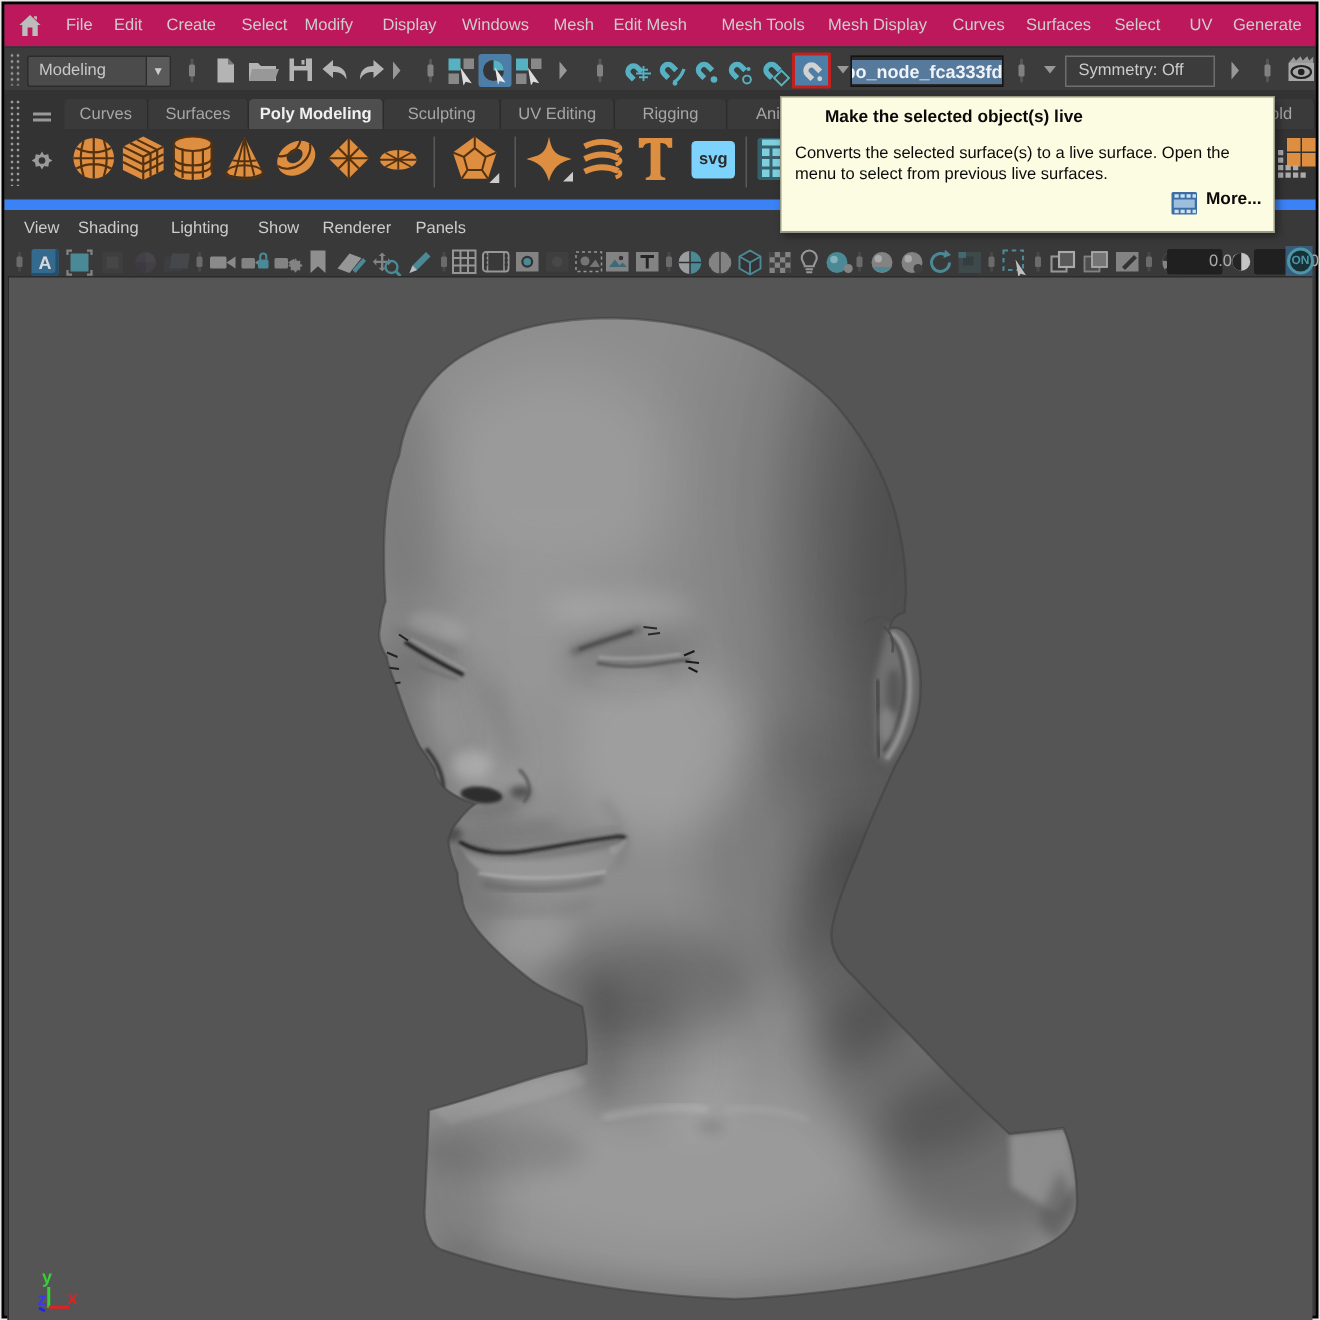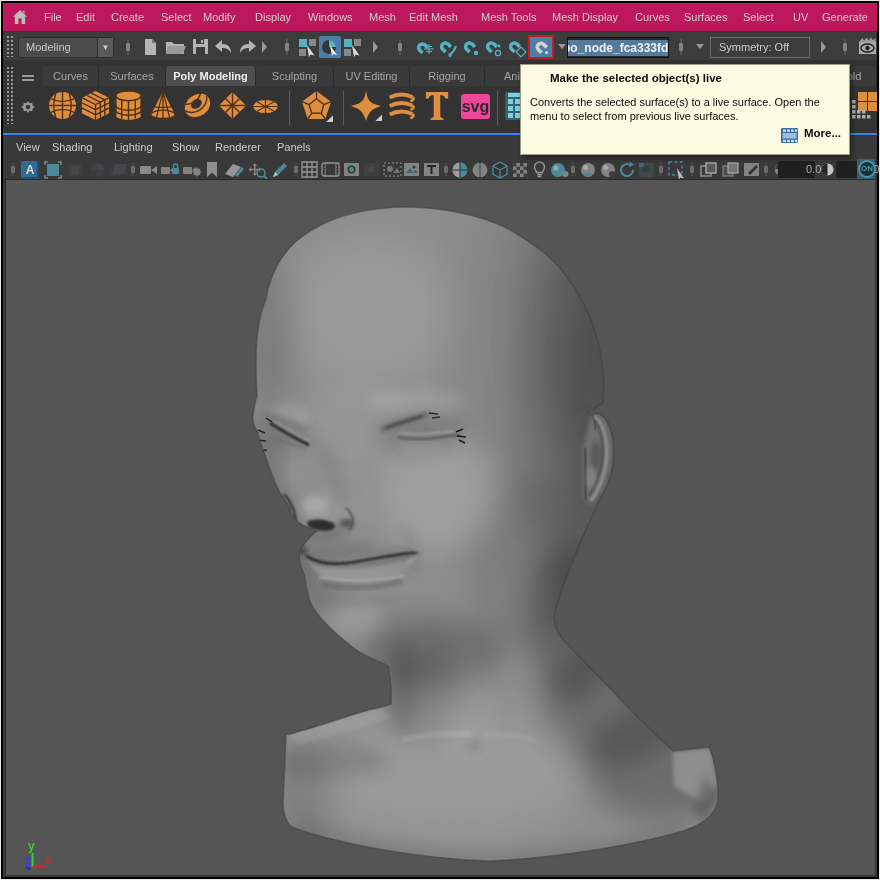--- a/index.html
+++ b/index.html
@@ -21,21 +21,21 @@
 #namefield { position:absolute; left:564px; top:5px; width:102px; height:21px; background:#2a2a2a; border:1px solid #141414; overflow:hidden; }
 #namefield .sel { position:absolute; left:1px; top:2px; height:16px; background:#56799c; color:#eef3f8; font-size:12px; font-weight:bold; line-height:16px; padding:0 2px; white-space:nowrap; }
 #symfield { position:absolute; left:707px; top:5px; width:100px; height:21px; background:#3c3c3c; border:1px solid #6e6e6e; color:#ccc; font-size:11px; line-height:19px; padding-left:8px; }
 #shelf { position:absolute; left:0; top:57px; width:874px; height:73px; background:#333333; }
 #tabs { position:absolute; left:0; top:6px; width:874px; height:20px; }
 .tab { position:absolute; top:0; height:20px; font-size:11px; color:#a6a6a6; line-height:20px; text-align:center; background:#3a3a3a; border-right:1px solid #2b2b2b; border-radius:3px 3px 0 0; }
 .tab.active { background:#4e4e4e; color:#f0f0f0; font-weight:bold; }
 #shelficons { position:absolute; left:0px; top:28px; width:874px; height:45px; }
 .shicon { position:absolute; top:2px; }
 .ssep { position:absolute; top:3px; width:1px; height:34px; background:#5a5a5a; }
-#panel { position:absolute; left:0; top:130px; width:874px; height:744px; background:#393939; border-top:2px solid #3b82f6; }
+#panel { position:absolute; left:0; top:130px; width:874px; height:744px; background:#393939; border-top:7px solid #3b82f6; }
 #panelmenu { position:absolute; left:0px; top:1px; height:20px; width:874px; }
 #panelmenu span { position:absolute; top:5px; font-size:11px; color:#cccccc; white-space:nowrap; }
 #paneltools { position:absolute; left:2px; top:22px; width:870px; height:24px; filter:brightness(.85) saturate(.8); }
 #viewport { position:absolute; left:2px; top:44px; width:870px; height:696px; background:#555555; border-left:1px solid #2b2b2b; border-top:1px solid #2b2b2b; }
 #pill { position:absolute; left:547px; top:8px; width:229px; height:34px; background:#5e5e5e; border-radius:10px; text-align:center; line-height:34px; font-size:14.5px; font-weight:bold; color:#c5c5c5; }
 #pill b { color:#f6f600; }
 #tooltip { position:absolute; left:517px; top:61px; width:330px; height:91px; background:#fcfce2; border:1px solid #9b9b85; box-shadow:2px 3px 5px rgba(0,0,0,.4); color:#0a0a0a; }
 #tooltip .tt { position:absolute; left:9px; top:7px; font-size:11.5px; font-weight:bold;padding-left:20px; }
 #tooltip .tb { position:absolute; left:9px; top:31px; font-size:11px; line-height:13.5px; }
 #tooltip .tm { position:absolute; left:283px; top:62px; font-size:11.5px; font-weight:bold; }
@@ -236,21 +236,21 @@
       <g fill="none" stroke="#dd8e41" stroke-width="4.2">
         <path d="M5 8 Q17 2 29 7.5"></path>
         <path d="M5 17 Q17 11 29 16.5"></path>
         <path d="M5 26 Q17 20 29 25.5"></path>
         <path d="M29 7.5 q3.5 2.5 -2 4.5 M29 16.5 q3.5 2.5 -2 4.5 M29 25.5 q3.5 2.5 -2 4.5" stroke-width="2.8"></path>
       </g>
     </svg>
     <svg class="shicon" style="left:421px" width="26" height="32" viewBox="0 0 28 34">
       <path d="M2 2 L26 2 L26 9 L23 9 C22 6 20 5.5 17.5 5.5 L17.5 27 C17.5 29.5 19 30 21 30.5 L21 32 L7 32 L7 30.5 C9 30 10.5 29.5 10.5 27 L10.5 5.5 C8 5.5 6 6 5 9 L2 9 Z" fill="#dd8e41"></path>
     </svg>
-    <div class="shicon" style="left:458px; top:6px; width:29px; height:25px; background:#ec4899; border-radius:3px; color:#2a2a2a; font-weight:bold; font-size:16px; text-align:center; line-height:25px;">svg</div>
+    <div class="shicon" style="left:458px; top:6px; width:29px; height:25px; background:#7dd3fc; border-radius:3px; color:#2a2a2a; font-weight:bold; font-size:11px; text-align:center; line-height:25px;">svg</div>
     <div class="ssep" style="left:494px"></div>
     <svg class="shicon" style="left:500px" width="30" height="32" viewBox="0 0 30 32">
             <rect x="2" y="2" width="26" height="28" rx="2" fill="#37606f"></rect>
             <rect x="5" y="9" width="5" height="5" fill="#7ed0dd"></rect>
             <rect x="12" y="9" width="5" height="5" fill="#7ed0dd"></rect>
             <rect x="19" y="9" width="5" height="5" fill="#7ed0dd"></rect>
             <rect x="5" y="16" width="5" height="5" fill="#7ed0dd"></rect>
             <rect x="12" y="16" width="5" height="5" fill="#7ed0dd"></rect>
             <rect x="19" y="16" width="5" height="5" fill="#7ed0dd"></rect>
             <rect x="5" y="23" width="5" height="5" fill="#7ed0dd"></rect>

